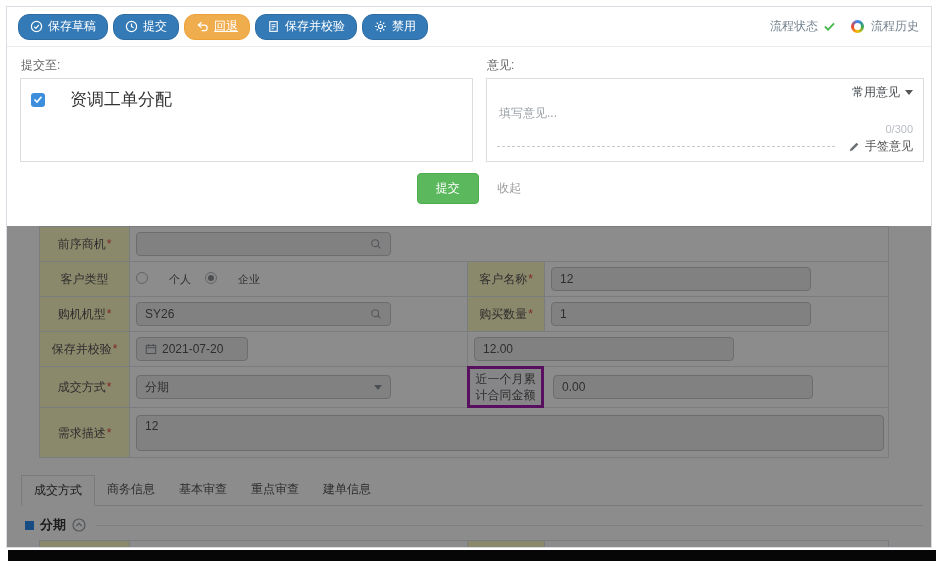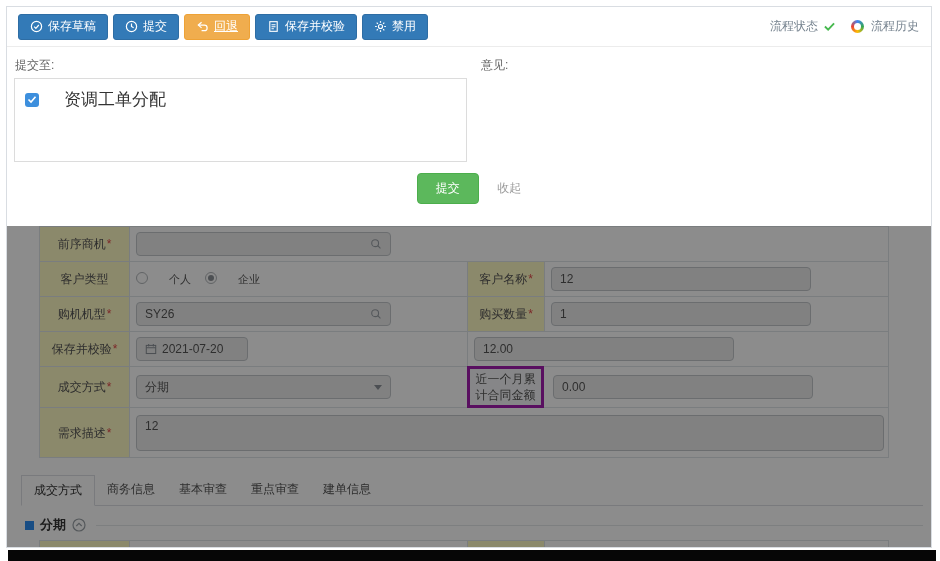--- a/index.html
+++ b/index.html
@@ -5,30 +5,30 @@
   * { box-sizing: border-box; margin: 0; padding: 0; }
   html,body { width:940px; height:561px; background:#fff; overflow:hidden;
     font-family:"Liberation Sans","DejaVu Sans",sans-serif; }
   .page { position:absolute; left:6px; top:6px; width:926px; height:542px;
     border:1px solid #d9dde2; background:#fff; overflow:hidden; }
   .bottom-black { position:absolute; left:8px; top:550px; width:928px; height:11px; background:#060606; }
 
   
   .toolbar { display:flex; align-items:center; height:40px; padding:0 6px; border-bottom:1px solid #ececec; }
   .btn { display:inline-flex; align-items:center; gap:5px; margin-left:5px; height:26px; padding:0 11px;
-    font-size:12px; color:#fff; background:#337ab7; border:1px solid #2e6da4; border-radius:3px; cursor:pointer; }
+    font-size:12px; color:#fff; background:#337ab7; border:1px solid #2e6da4; border-radius:11px; cursor:pointer; }
   .btn.warning { background:#f0ad4e; border-color:#eea236;text-decoration:underline; }
   .flow-links { margin-left:auto; display:flex; align-items:center; gap:5px; font-size:12px; color:#76838f; padding-right:6px;font-family:Liberation Mono, monospace; }
   .flow-links .lbl-txt { cursor:pointer; }
   .ring { width:13px; height:13px; border-radius:50%; position:relative; margin:0 2px 0 10px;
     background:conic-gradient(#4285f4,#34a853,#fbbc05,#ea4335,#4285f4); }
   .ring::after { content:""; position:absolute; left:3px; top:3px; width:7px; height:7px; border-radius:50%; background:#fff; }
 
   
-  .submit-section { display:flex; gap:13px; padding:8px 7px 0 7px; }
+  .submit-section { display:flex; gap:13px; padding:8px 7px 0 7px;margin-left:6px; }
   .panel-label { font-size:12px; color:#666; margin:2px 0 4px 1px; }
   .submit-to { width:453px; }
   .box { border:1px solid #dcdcdc; height:84px; background:#fff; }
   .submit-box { padding:9px 10px; }
   .cb-row { display:flex; align-items:center; gap:25px; font-size:17px; color:#333; }
   .cb { width:14px; height:14px; border-radius:3px; background:#3d8fdd; display:flex; align-items:center; justify-content:center; cursor:pointer; }
   .opinion { flex:1; }
   .opinion-box { display:flex; flex-direction:column; padding:5px 10px 6px 10px; }
   .common-row { display:flex; justify-content:flex-end; align-items:center; gap:5px; font-size:12px; color:#454a4f; }
   .caret-dn { width:0; height:0; border-left:4px solid transparent; border-right:4px solid transparent; border-top:5px solid #555; }
@@ -145,20 +145,35 @@
             <svg width="10" height="9" viewBox="0 0 10 9">
                 <path d="M1.5 4.5 L4 7 L8.5 1.8" fill="none" stroke="#fff" stroke-width="1.6"></path>
               </svg>
           </span>
           <span>资调工单分配</span>
         </div>
       </div>
     </div>
     <div class="opinion">
       <div class="panel-label">意见:</div>
+      <div class="box opinion-box">
+        <div class="common-row">
+          <span>常用意见</span>
+          <span class="caret-dn"></span>
+        </div>
+        <div class="opinion-ph">填写意见...</div>
+        <div class="counter">0/300</div>
+        <div class="sign-row">
+          <span class="dash"></span>
+          <svg class="icon" width="12" height="12" viewBox="0 0 14 14">
+              <path d="M2 12 L3 9 L10 2 L12 4 L5 11 Z" fill="#6b7075"></path>
+            </svg>
+          <span>手签意见</span>
+        </div>
+      </div>
     </div>
   </div>
 
   <div class="submit-row">
     <span class="btn-green">提交</span>
     <span class="collapse-link">收起</span>
   </div>
 
   <div class="form-area">
 

